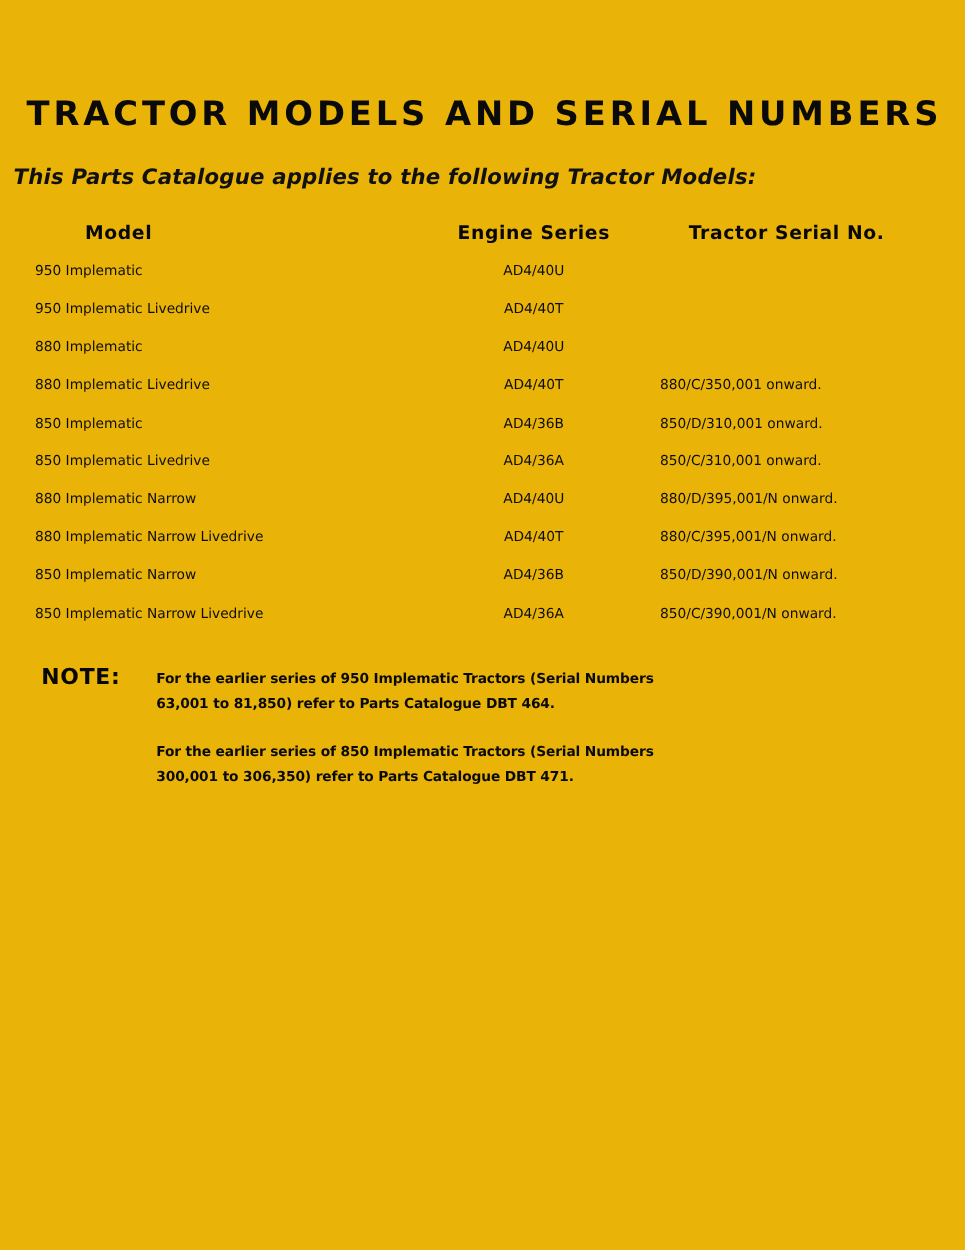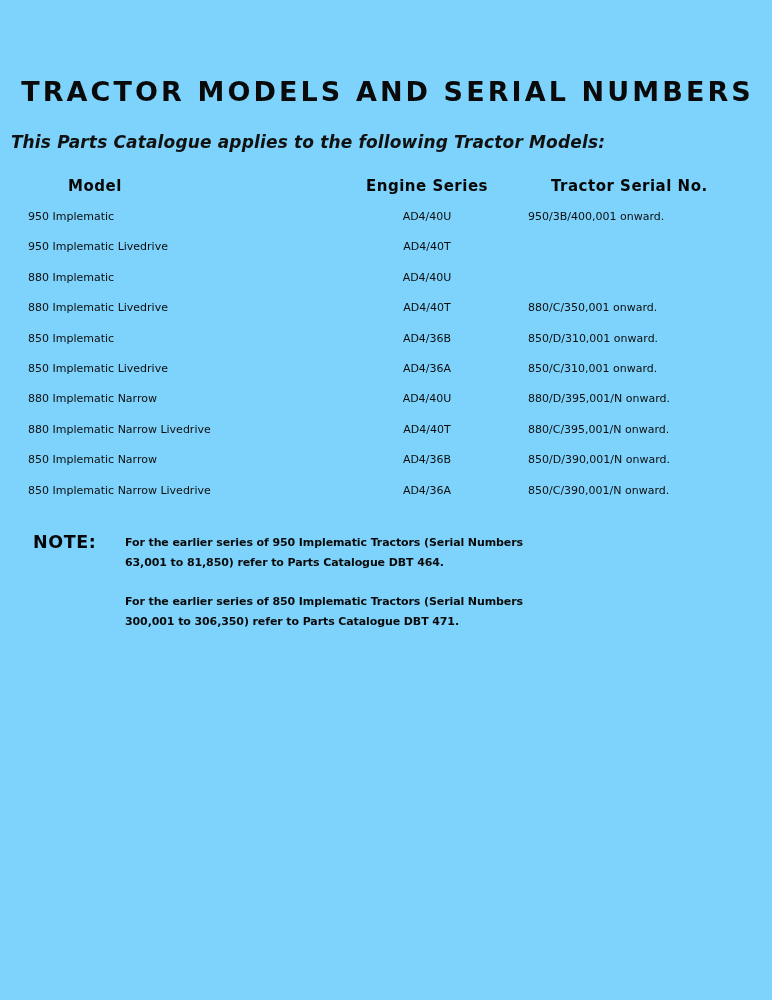--- a/index.html
+++ b/index.html
@@ -14,21 +14,21 @@
     position: relative;
     overflow: hidden;
     font-family: "Liberation Sans", "DejaVu Sans", sans-serif;
     color: #000000;
     -webkit-font-smoothing: none;
   }
 
   .page {
     position: absolute;
     inset: 0;
-    background: #7dd3fc;
+    background: #eab308;
   }
 
   
   .doc-title {
     position: absolute;
     left: 0;
     top: 76px;
     width: 772px;
     text-align: center;
     font-family: "DejaVu Sans", sans-serif;
@@ -150,21 +150,20 @@
 
     <div class="row head-row">
       <div class="cell head-model">Model</div>
       <div class="cell head-engine">Engine Series</div>
       <div class="cell head-serial">Tractor Serial No.</div>
     </div>
 
     <div class="row">
       <div class="cell col-model">950 Implematic</div>
       <div class="cell col-engine">AD4/40U</div>
-      <div class="cell col-serial">950/3B/400,001 onward.</div>
     </div>
 
     <div class="row">
       <div class="cell col-model">950 Implematic Livedrive</div>
       <div class="cell col-engine">AD4/40T</div>
     </div>
 
     <div class="row">
       <div class="cell col-model">880 Implematic</div>
       <div class="cell col-engine">AD4/40U</div>

